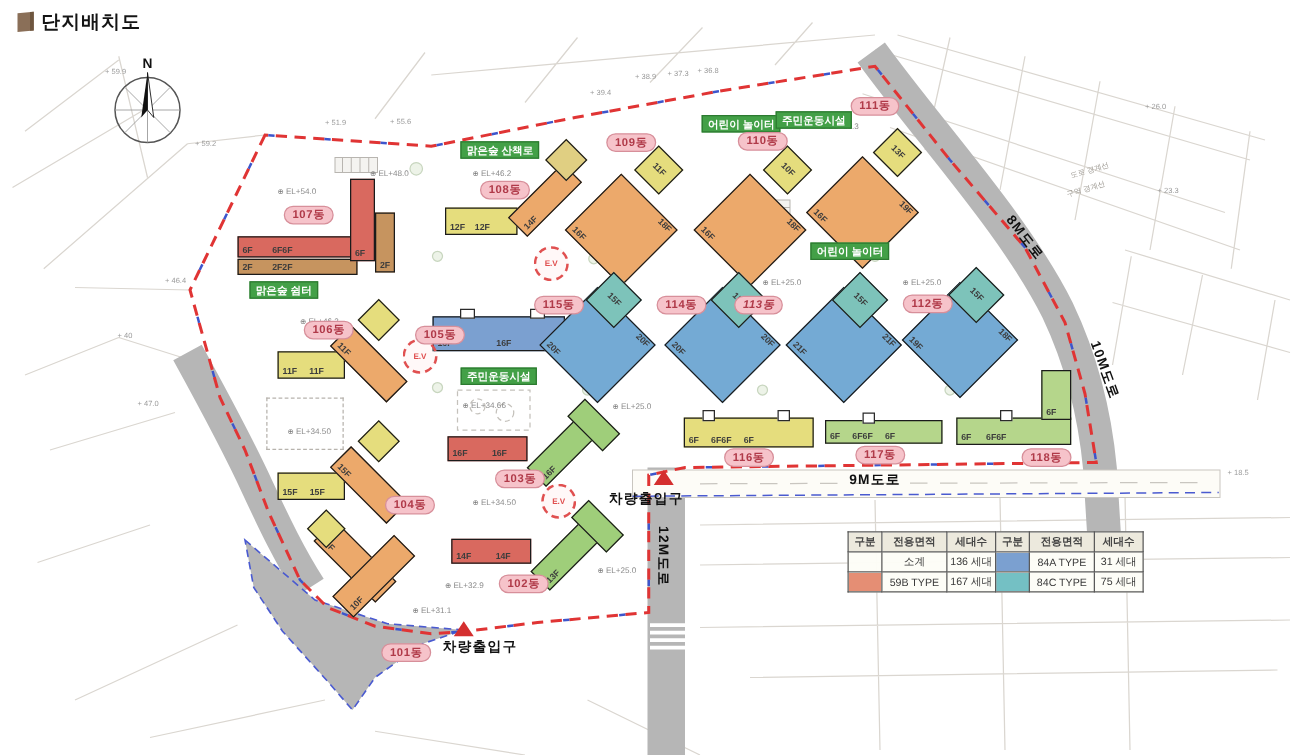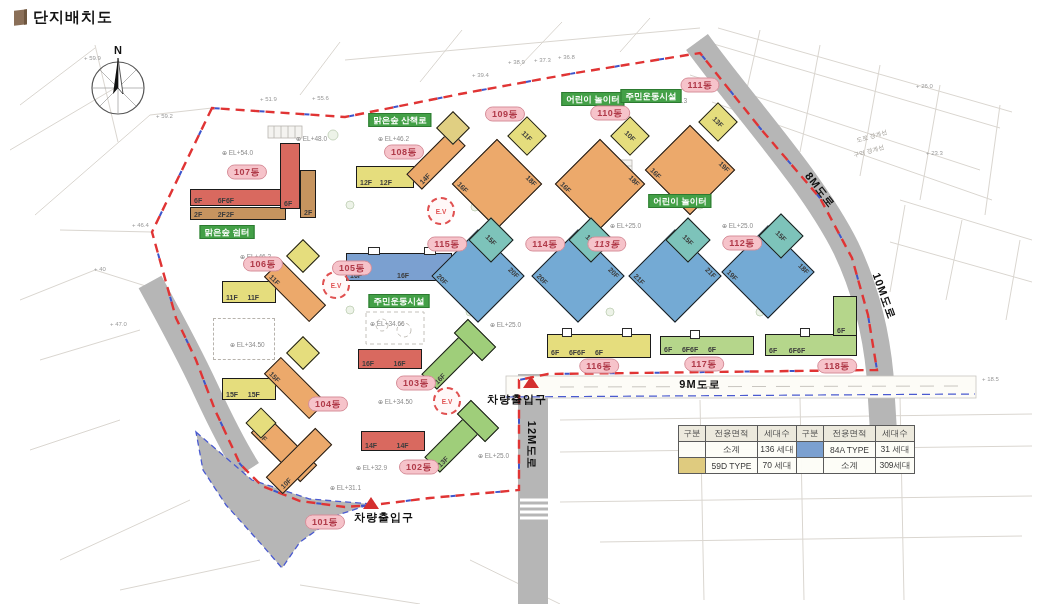--- a/index.html
+++ b/index.html
@@ -36,21 +36,21 @@
       align-items:center;justify-content:center;z-index:18;background:rgba(255,228,228,.25);}
   .tri{position:absolute;width:0;height:0;border-left:8px solid transparent;border-right:8px solid transparent;
        border-bottom:12px solid #d42f2f;transform:translate(-50%,-50%);z-index:22;}
   .entr{position:absolute;transform:translate(-50%,-50%);font-size:11px;font-weight:bold;color:#111;
         letter-spacing:1px;white-space:nowrap;z-index:22;}
   
   .legend{position:absolute;left:678px;top:425px;width:232px;z-index:40;}
   .legend table{width:100%;border-collapse:collapse;table-layout:fixed;background:rgba(253,253,247,.96);}
   .legend th,.legend td{border:1px solid #5a5a5a;text-align:center;padding:0;height:15px;font-size:8.5px;
         color:#3a3a3a;overflow:hidden;white-space:nowrap;}
-  .legend th{background:#ecead e0;background:#ece9dd;font-weight:normal;color:#454545;}
+  .legend th{background:#ecead e0;background:#ece9dd;font-weight:bold;color:#454545;}
 </style>
 </head>
 <body>
 
 <div class="screen">
 
   <svg class="base" width="1040" height="604" viewBox="0 0 1040 604">
 
     <g stroke="#dad6d0" stroke-width="1" fill="none">
       <path d="M20,105 L95,48 M10,150 L120,85 M95,45 L118,142 M35,215 L150,115 M150,115 L212,108
@@ -361,24 +361,24 @@
       <tbody>
           <tr>
             <td></td>
             <td>소계</td>
             <td>136 세대</td>
             <td style="background: rgb(123, 160, 208);"></td>
             <td>84A TYPE</td>
             <td>31 세대</td>
           </tr>
           <tr>
-            <td style="background: rgb(223, 203, 127);"></td>
-            <td>59D TYPE</td>
-            <td>70 세대</td>
-            <td></td>
-            <td>소계</td>
-            <td>309세대</td>
+            <td style="background: rgb(229, 142, 116);"></td>
+            <td>59B TYPE</td>
+            <td>167 세대</td>
+            <td style="background: rgb(116, 192, 196);"></td>
+            <td>84C TYPE</td>
+            <td>75 세대</td>
           </tr>
         </tbody>
     </table>
   </div>
 
 </div>
 
 </body></html>

